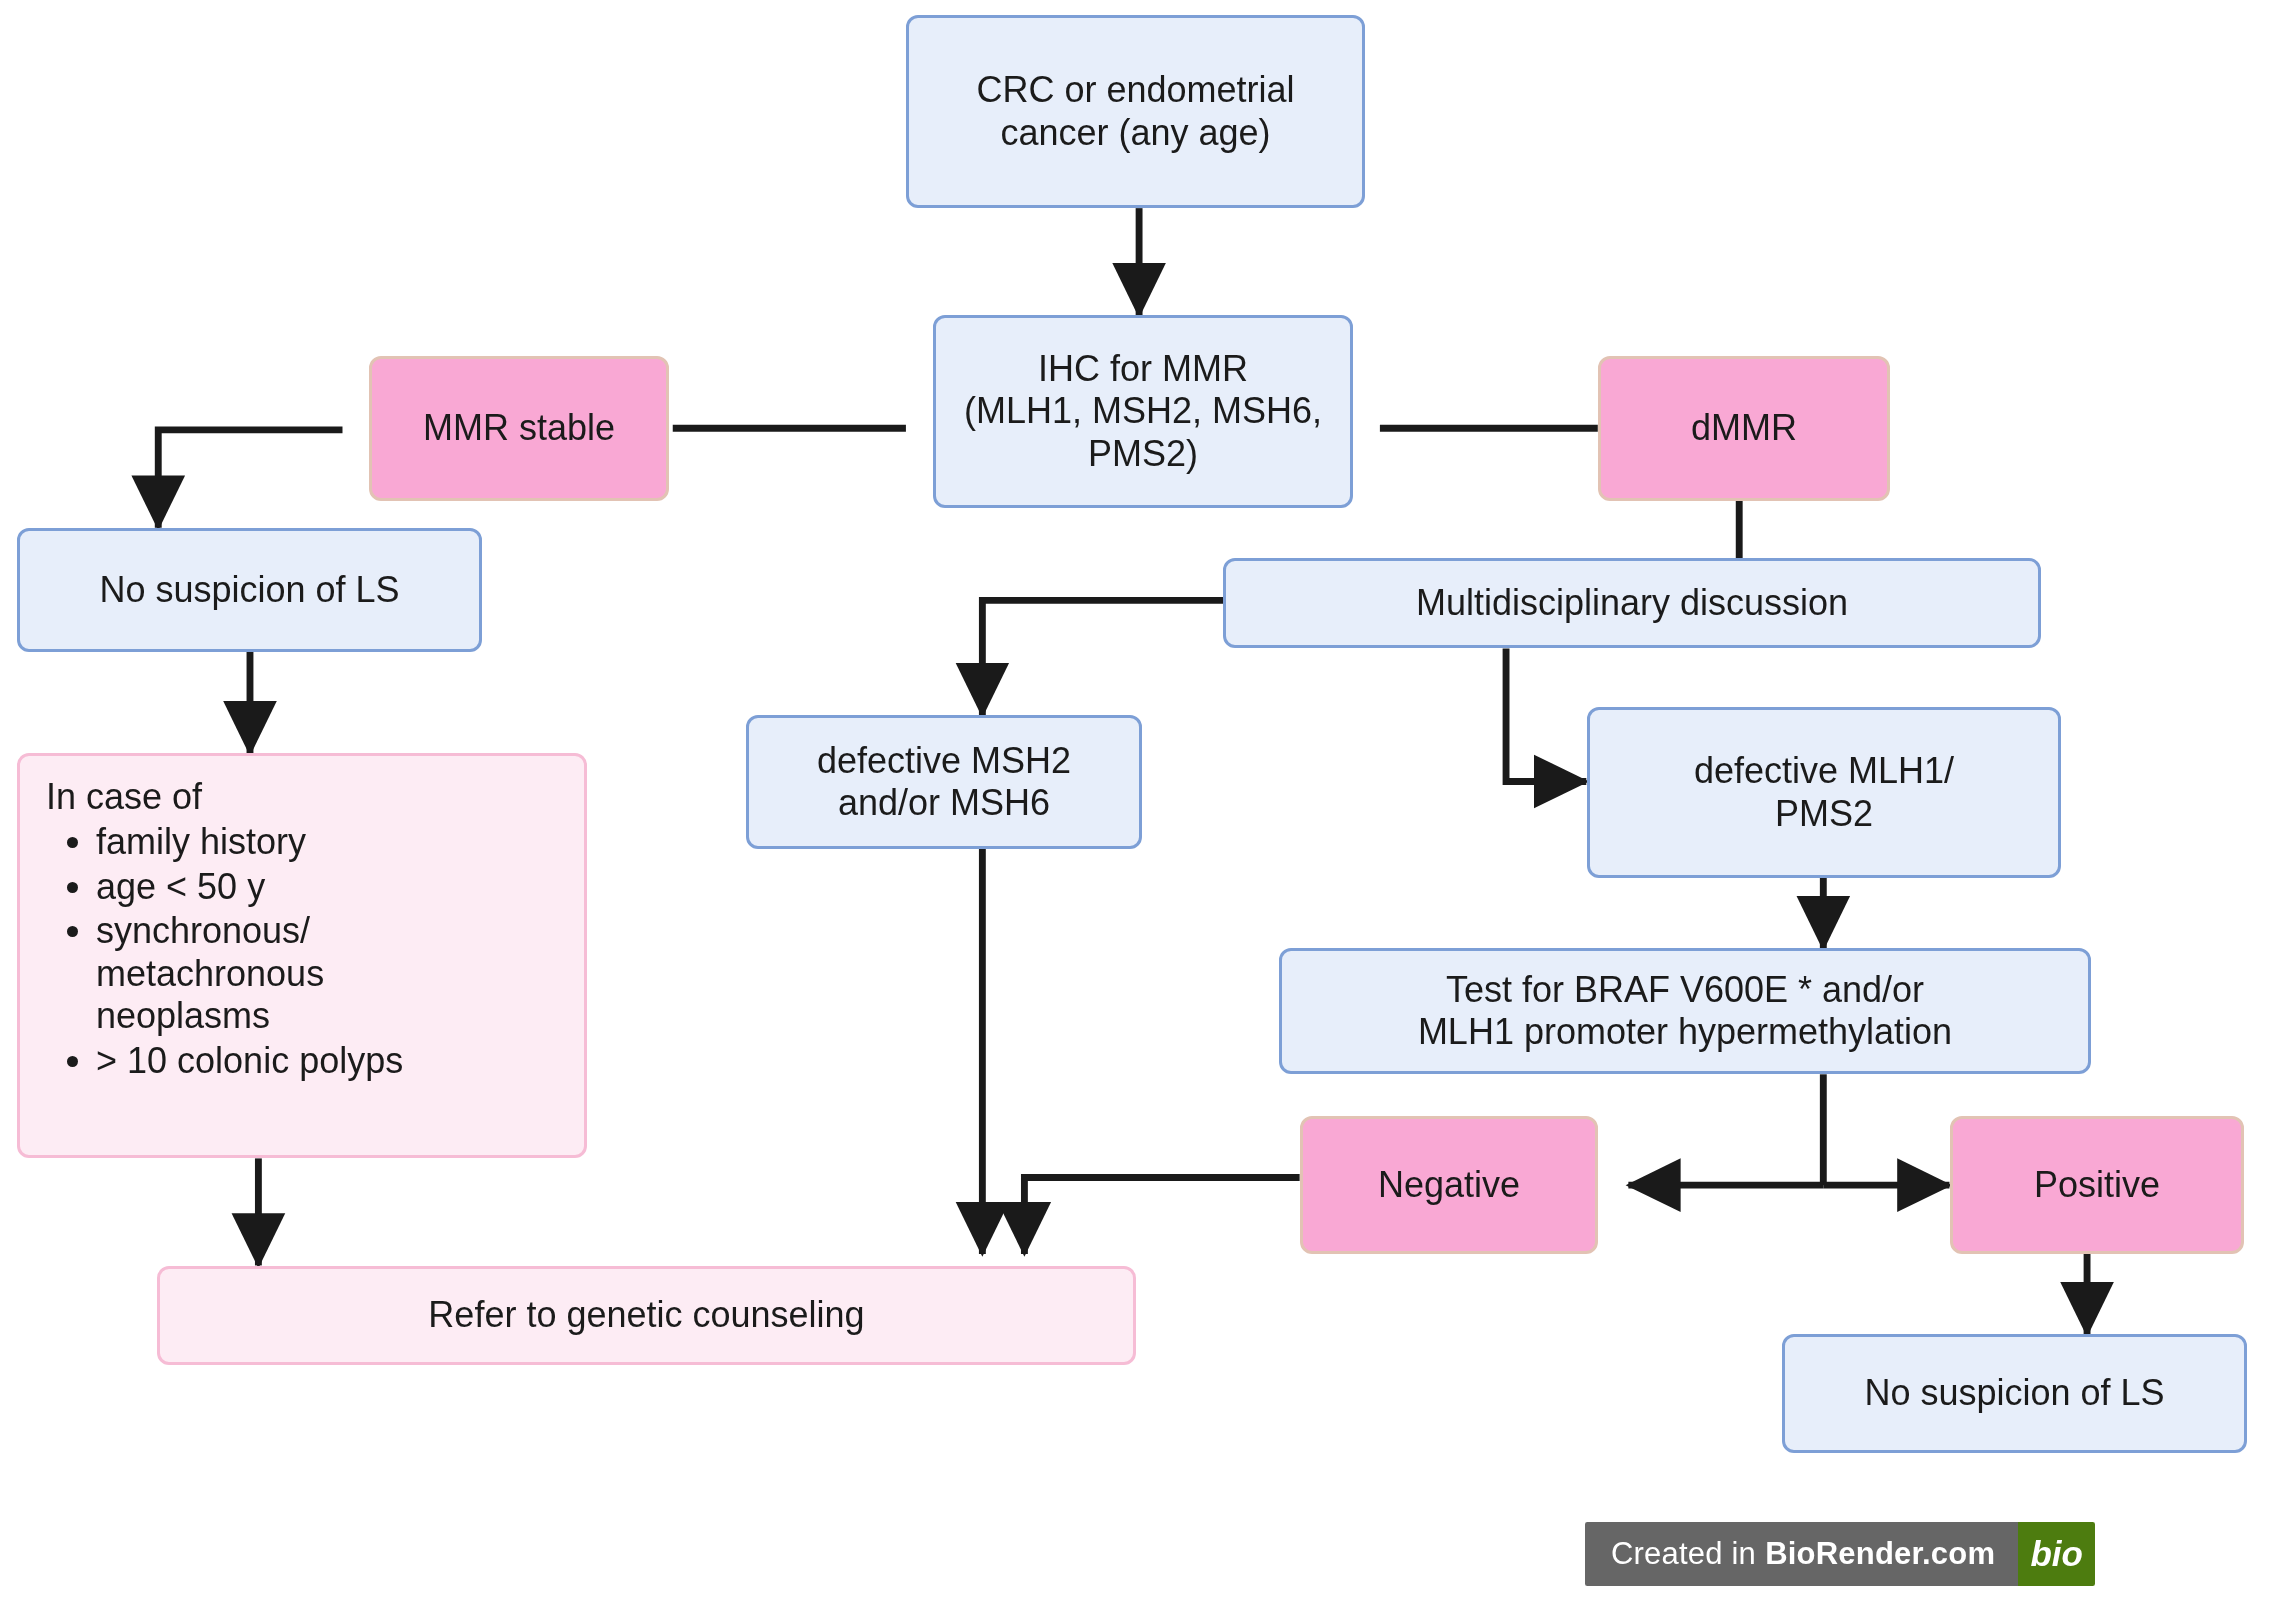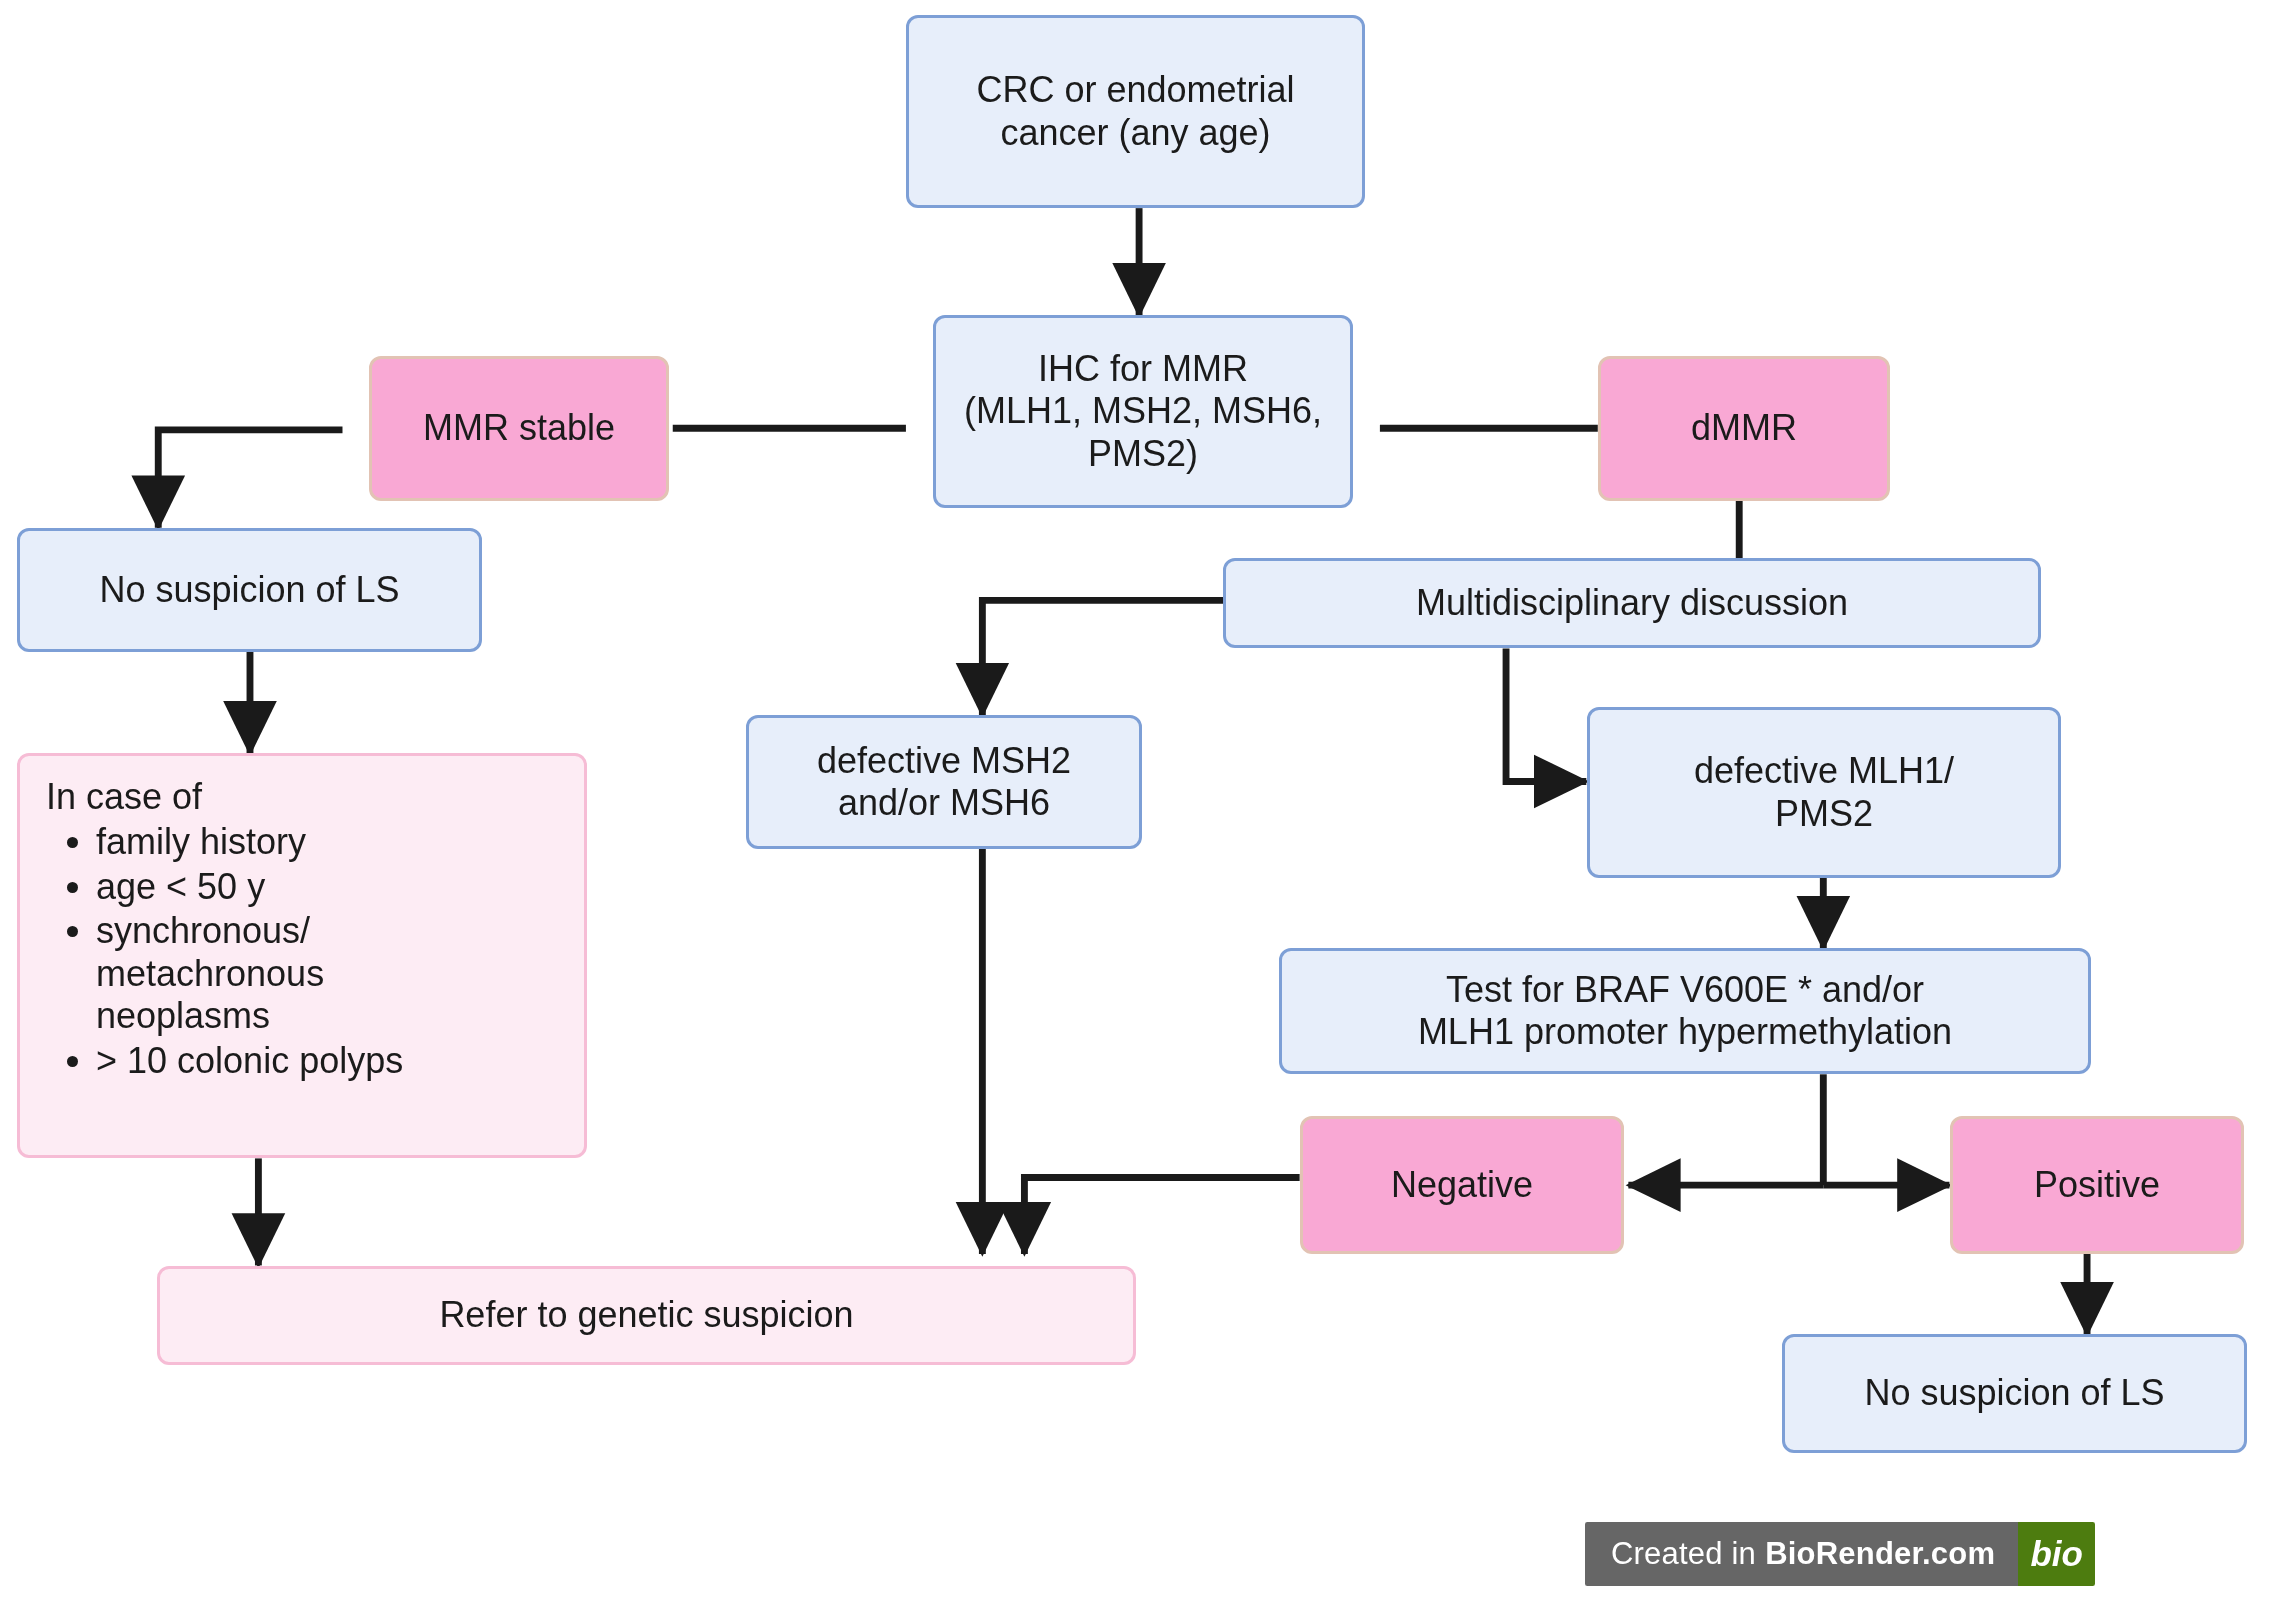--- a/index.html
+++ b/index.html
@@ -199,30 +199,30 @@
 neoplasms</li>
       <li>&gt; 10 colonic polyps</li>
     </ul>
   </div>
 
   <div class="node blue" style="left:1279px; top:948px; width:812px; height:126px;">
     <span class="txt">Test for BRAF V600E * and/or
 MLH1 promoter hypermethylation</span>
   </div>
 
-  <div class="node beige" style="left:1300px; top:1116px; width:324px; height:138px;">
+  <div class="node beige" style="left:1300px; top:1116px; width:298px; height:138px;">
     <span class="txt">Negative</span>
   </div>
 
   <div class="node beige" style="left:1950px; top:1116px; width:294px; height:138px;">
     <span class="txt">Positive</span>
   </div>
 
   <div class="node pink" style="left:157px; top:1266px; width:979px; height:99px;">
-    <span class="txt">Refer to genetic suspicion</span>
+    <span class="txt">Refer to genetic counseling</span>
   </div>
 
   <div class="node blue" style="left:1782px; top:1334px; width:465px; height:119px;">
     <span class="txt">No suspicion of LS</span>
   </div>
 
   <div id="biorender" style="left:1585px; top:1522px;">
     <div class="br-left">
       <span>Created in</span>
         <b>BioRender.com</b>

